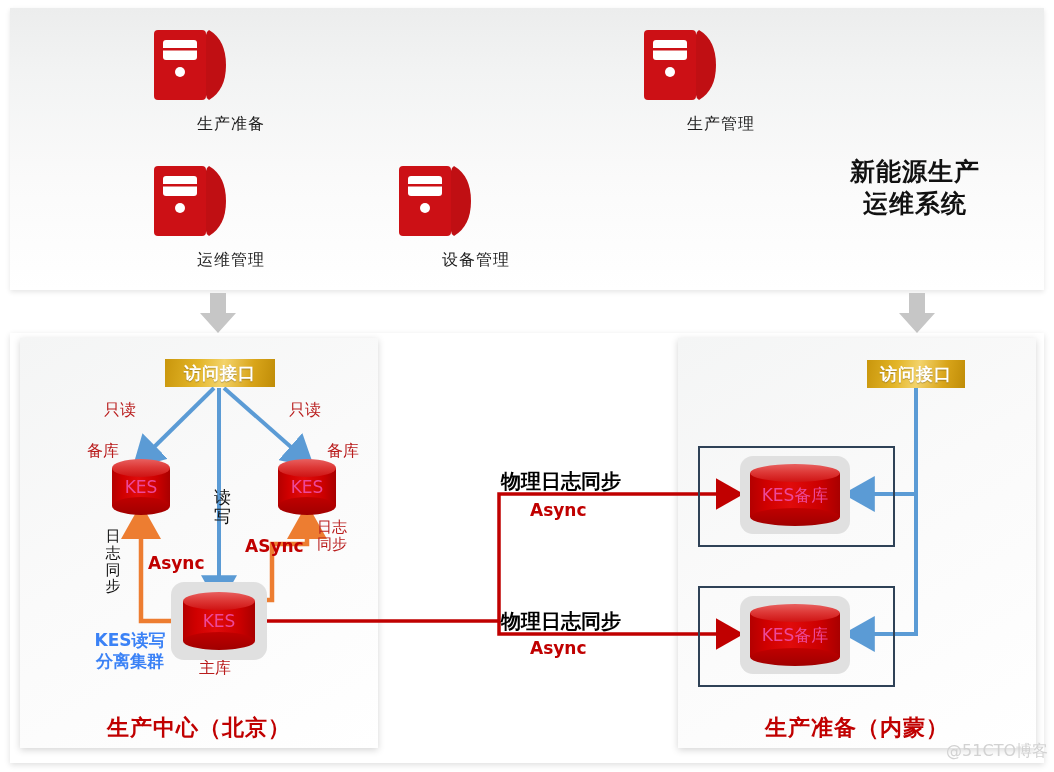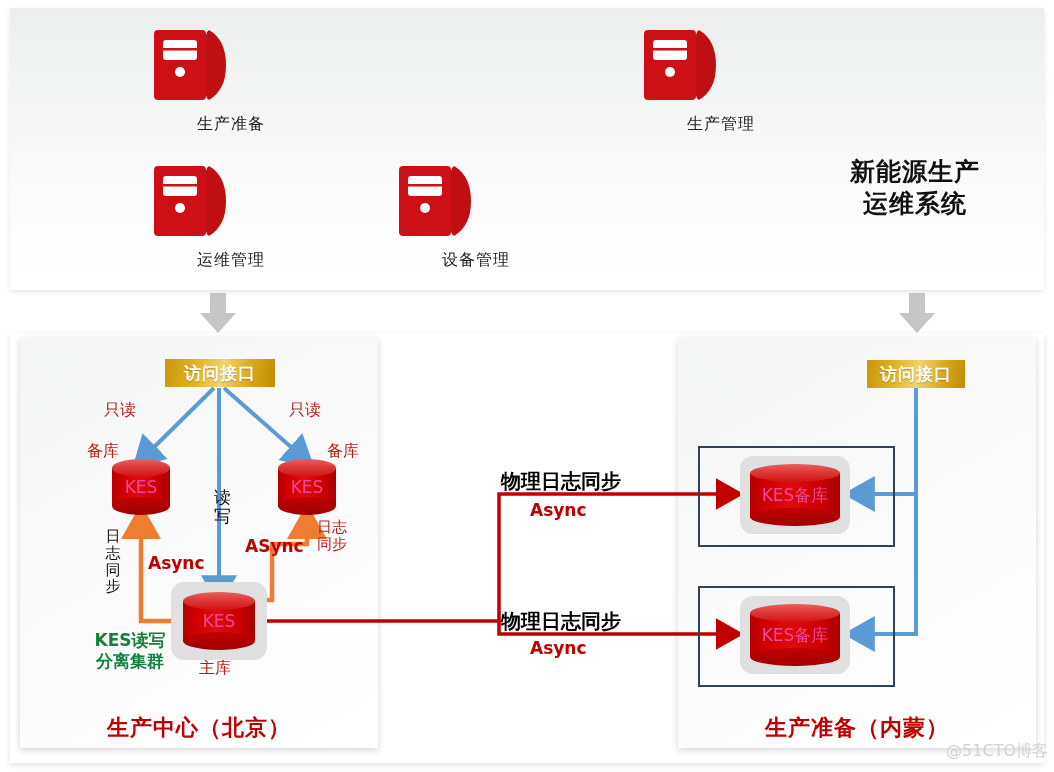--- a/index.html
+++ b/index.html
@@ -50,21 +50,21 @@
 
   .cyl-wrap-gray{position:absolute;background:#e0e0e0;border-radius:13px;}
   .node-box{position:absolute;border:2px solid #2f4257;background:rgba(255,255,255,0);}
 
   
   .lbl{position:absolute;font-size:16px;color:#b91c1c;white-space:nowrap;}
   .lbl-v{position:absolute;font-size:15px;color:#111;width:16px;line-height:1.12;text-align:center;}
   .lbl-red{position:absolute;color:#c00000;font-weight:bold;white-space:nowrap;}
   .lbl-orange{position:absolute;color:#c00000;font-weight:bold;font-size:17px;white-space:nowrap;}
   .lbl-bold{position:absolute;font-weight:bold;color:#000;font-size:20px;white-space:nowrap;}
-  .cluster-label{position:absolute;font-weight:bold;font-size:17px;color:#15803d;
+  .cluster-label{position:absolute;font-weight:bold;font-size:17px;color:#3b82f6;
      line-height:1.25;text-align:center;white-space:nowrap;}
 
   
   .ovl{position:absolute;left:0;top:0;width:1054px;height:772px;pointer-events:none;}
 
   #watermark{position:absolute;right:6px;bottom:10px;color:#d2d2d2;font-size:16px;}
 </style>
 </head>
 <body>
 

